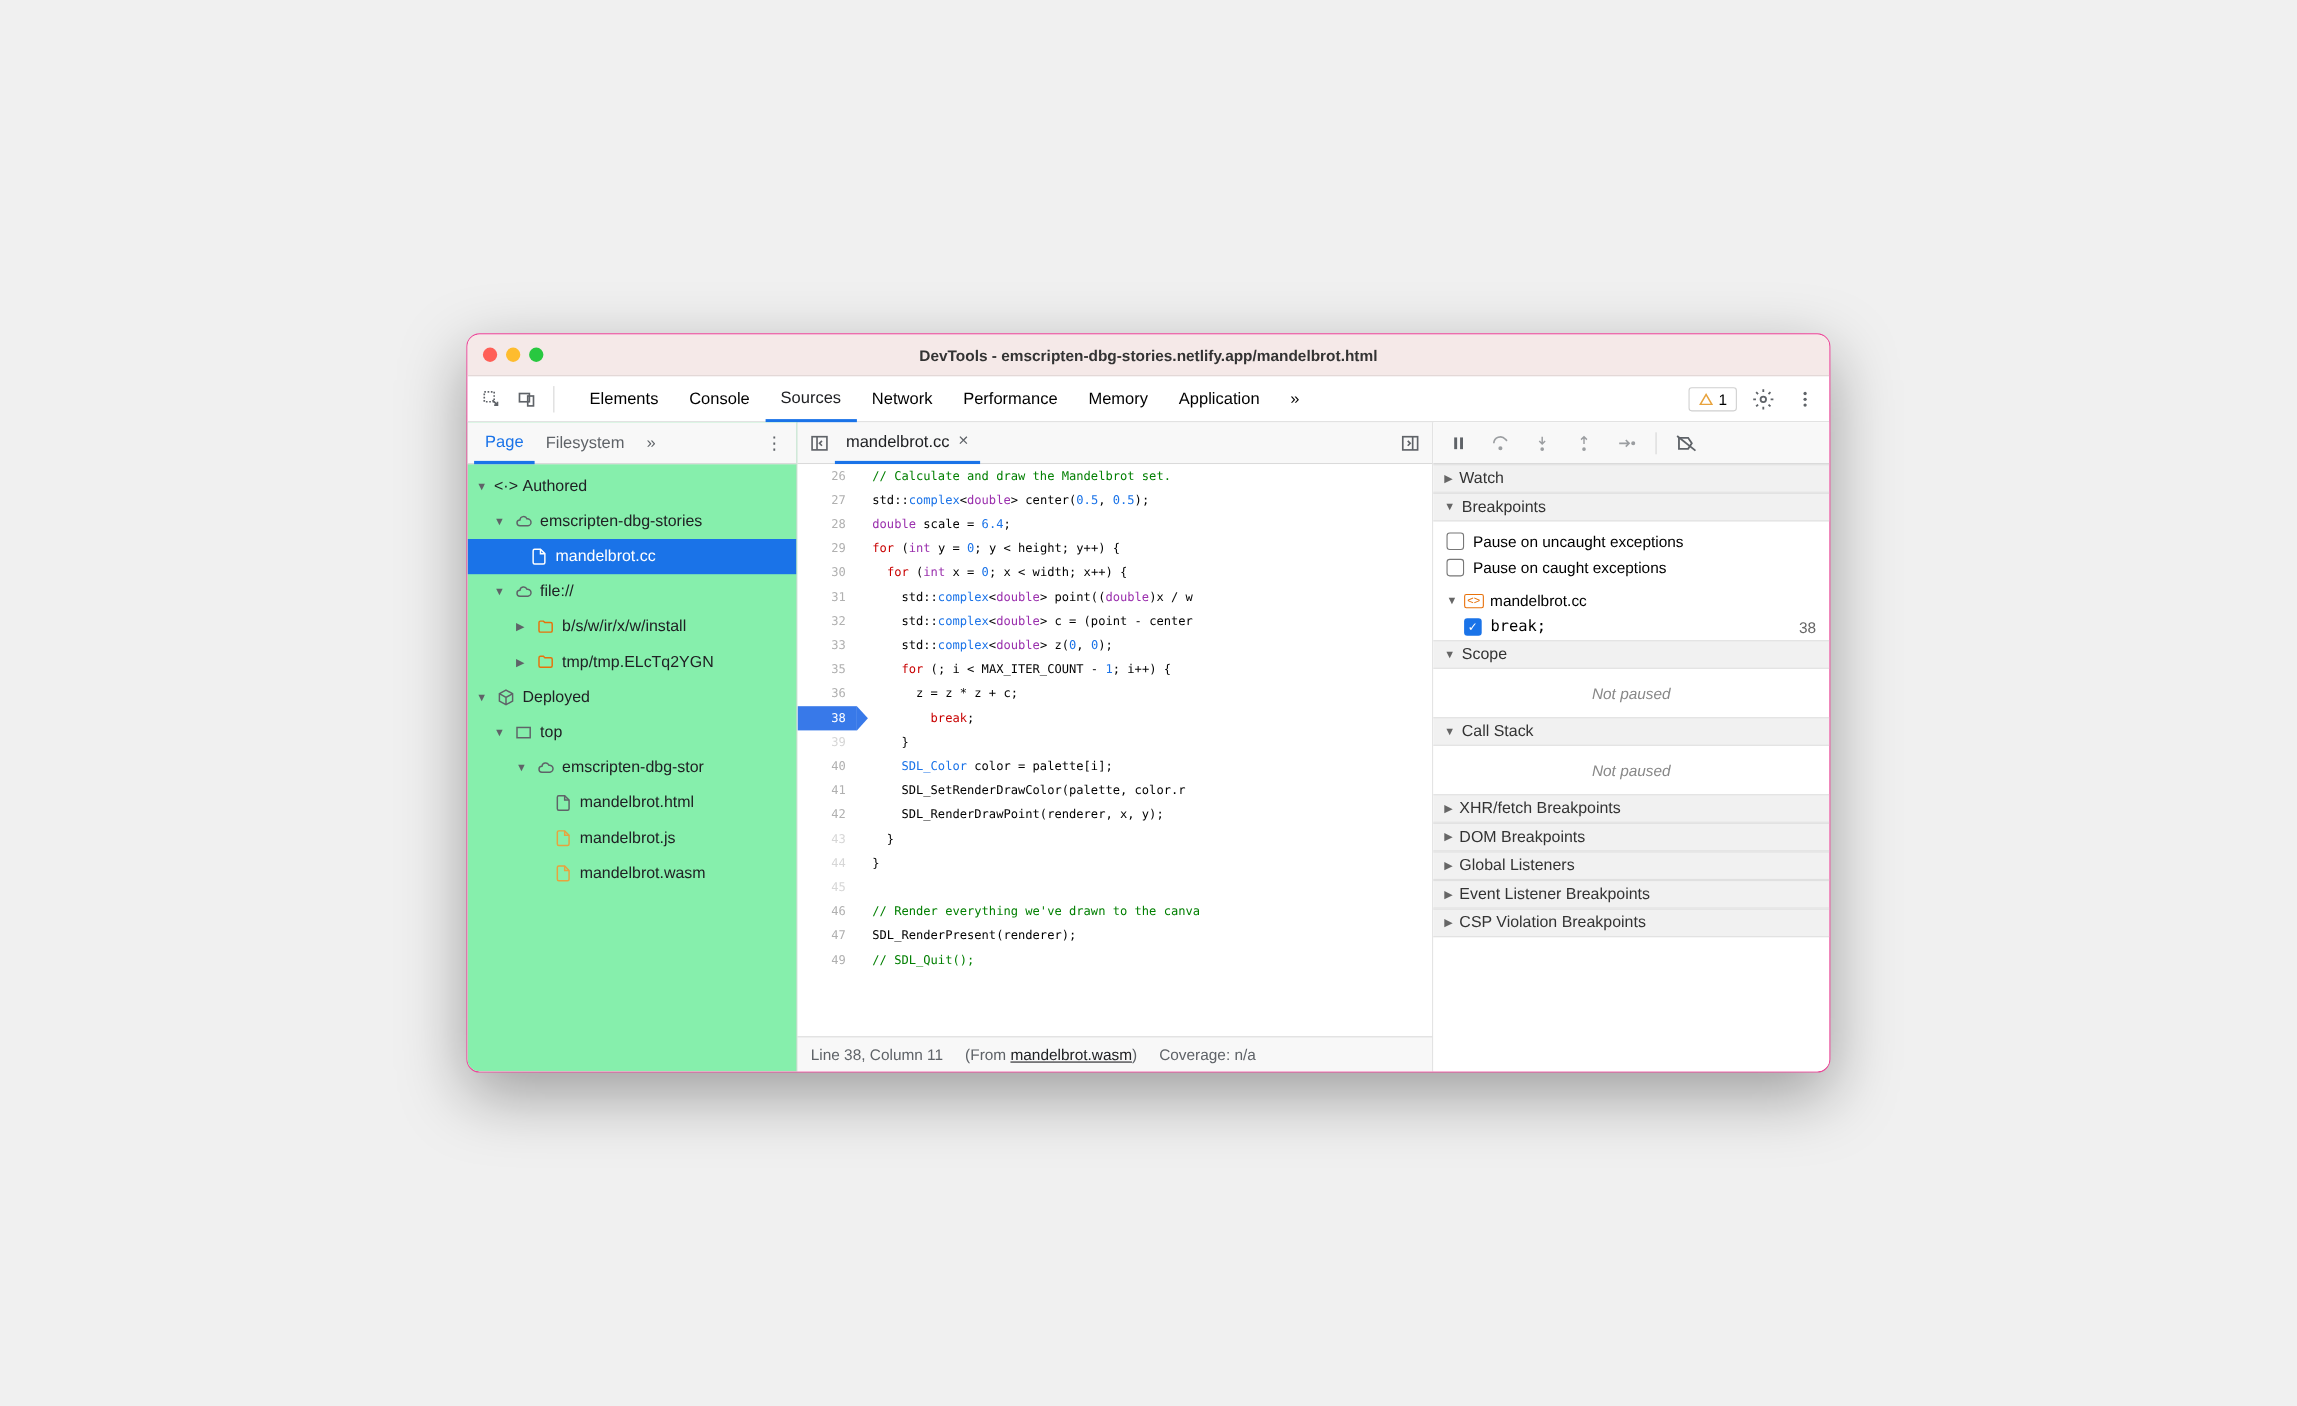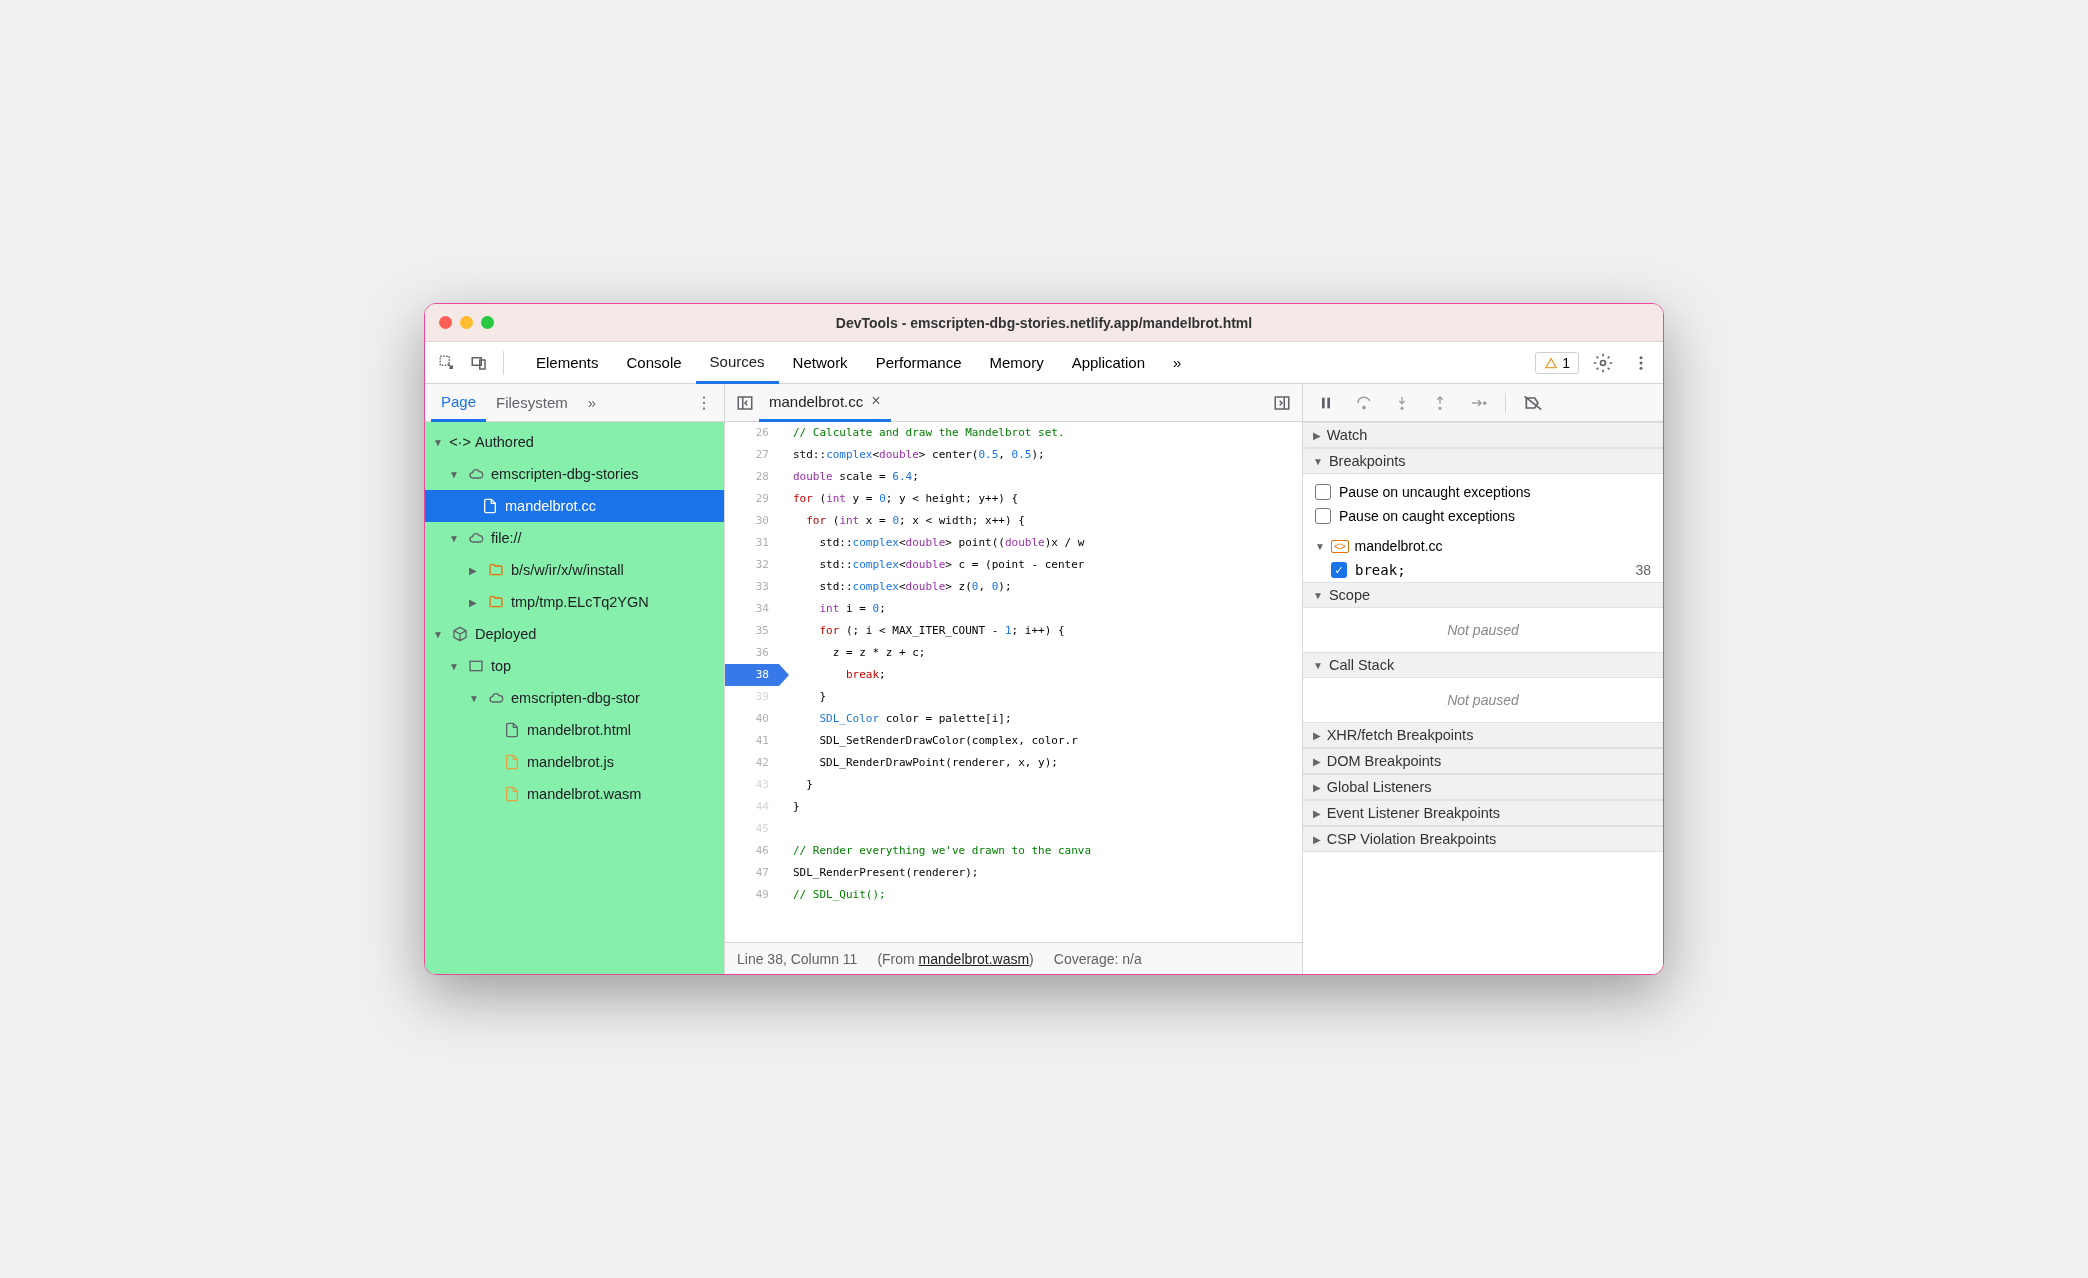--- a/index.html
+++ b/index.html
@@ -469,24 +469,20 @@
           </div>
           <div class="code-row">
             <div class="gutter">32</div>
             <div class="code-text">    std::<span class="tok-type">complex</span>&lt;<span class="tok-keyword">double</span>&gt; c = (point - center</div>
           </div>
           <div class="code-row">
             <div class="gutter">33</div>
             <div class="code-text">    std::<span class="tok-type">complex</span>&lt;<span class="tok-keyword">double</span>&gt; z(<span class="tok-num">0</span>, <span class="tok-num">0</span>);</div>
           </div>
           <div class="code-row">
-            <div class="gutter">34</div>
-            <div class="code-text">    <span class="tok-keyword">int</span> i = <span class="tok-num">0</span>;</div>
-          </div>
-          <div class="code-row">
             <div class="gutter">35</div>
             <div class="code-text">    <span class="tok-kw-red">for</span> (; i &lt; MAX_ITER_COUNT - <span class="tok-num">1</span>; i++) {</div>
           </div>
           <div class="code-row">
             <div class="gutter">36</div>
             <div class="code-text">      z = z * z + c;</div>
           </div>
           <div class="code-row breakpoint">
             <div class="gutter">38</div>
             <div class="code-text">        <span class="tok-kw-red">break</span>;</div>
@@ -494,21 +490,21 @@
           <div class="code-row">
             <div class="gutter inactive">39</div>
             <div class="code-text">    }</div>
           </div>
           <div class="code-row">
             <div class="gutter">40</div>
             <div class="code-text">    <span class="tok-type">SDL_Color</span> color = palette[i];</div>
           </div>
           <div class="code-row">
             <div class="gutter">41</div>
-            <div class="code-text">    SDL_SetRenderDrawColor(complex, color.r</div>
+            <div class="code-text">    SDL_SetRenderDrawColor(palette, color.r</div>
           </div>
           <div class="code-row">
             <div class="gutter">42</div>
             <div class="code-text">    SDL_RenderDrawPoint(renderer, x, y);</div>
           </div>
           <div class="code-row">
             <div class="gutter inactive">43</div>
             <div class="code-text">  }</div>
           </div>
           <div class="code-row">

